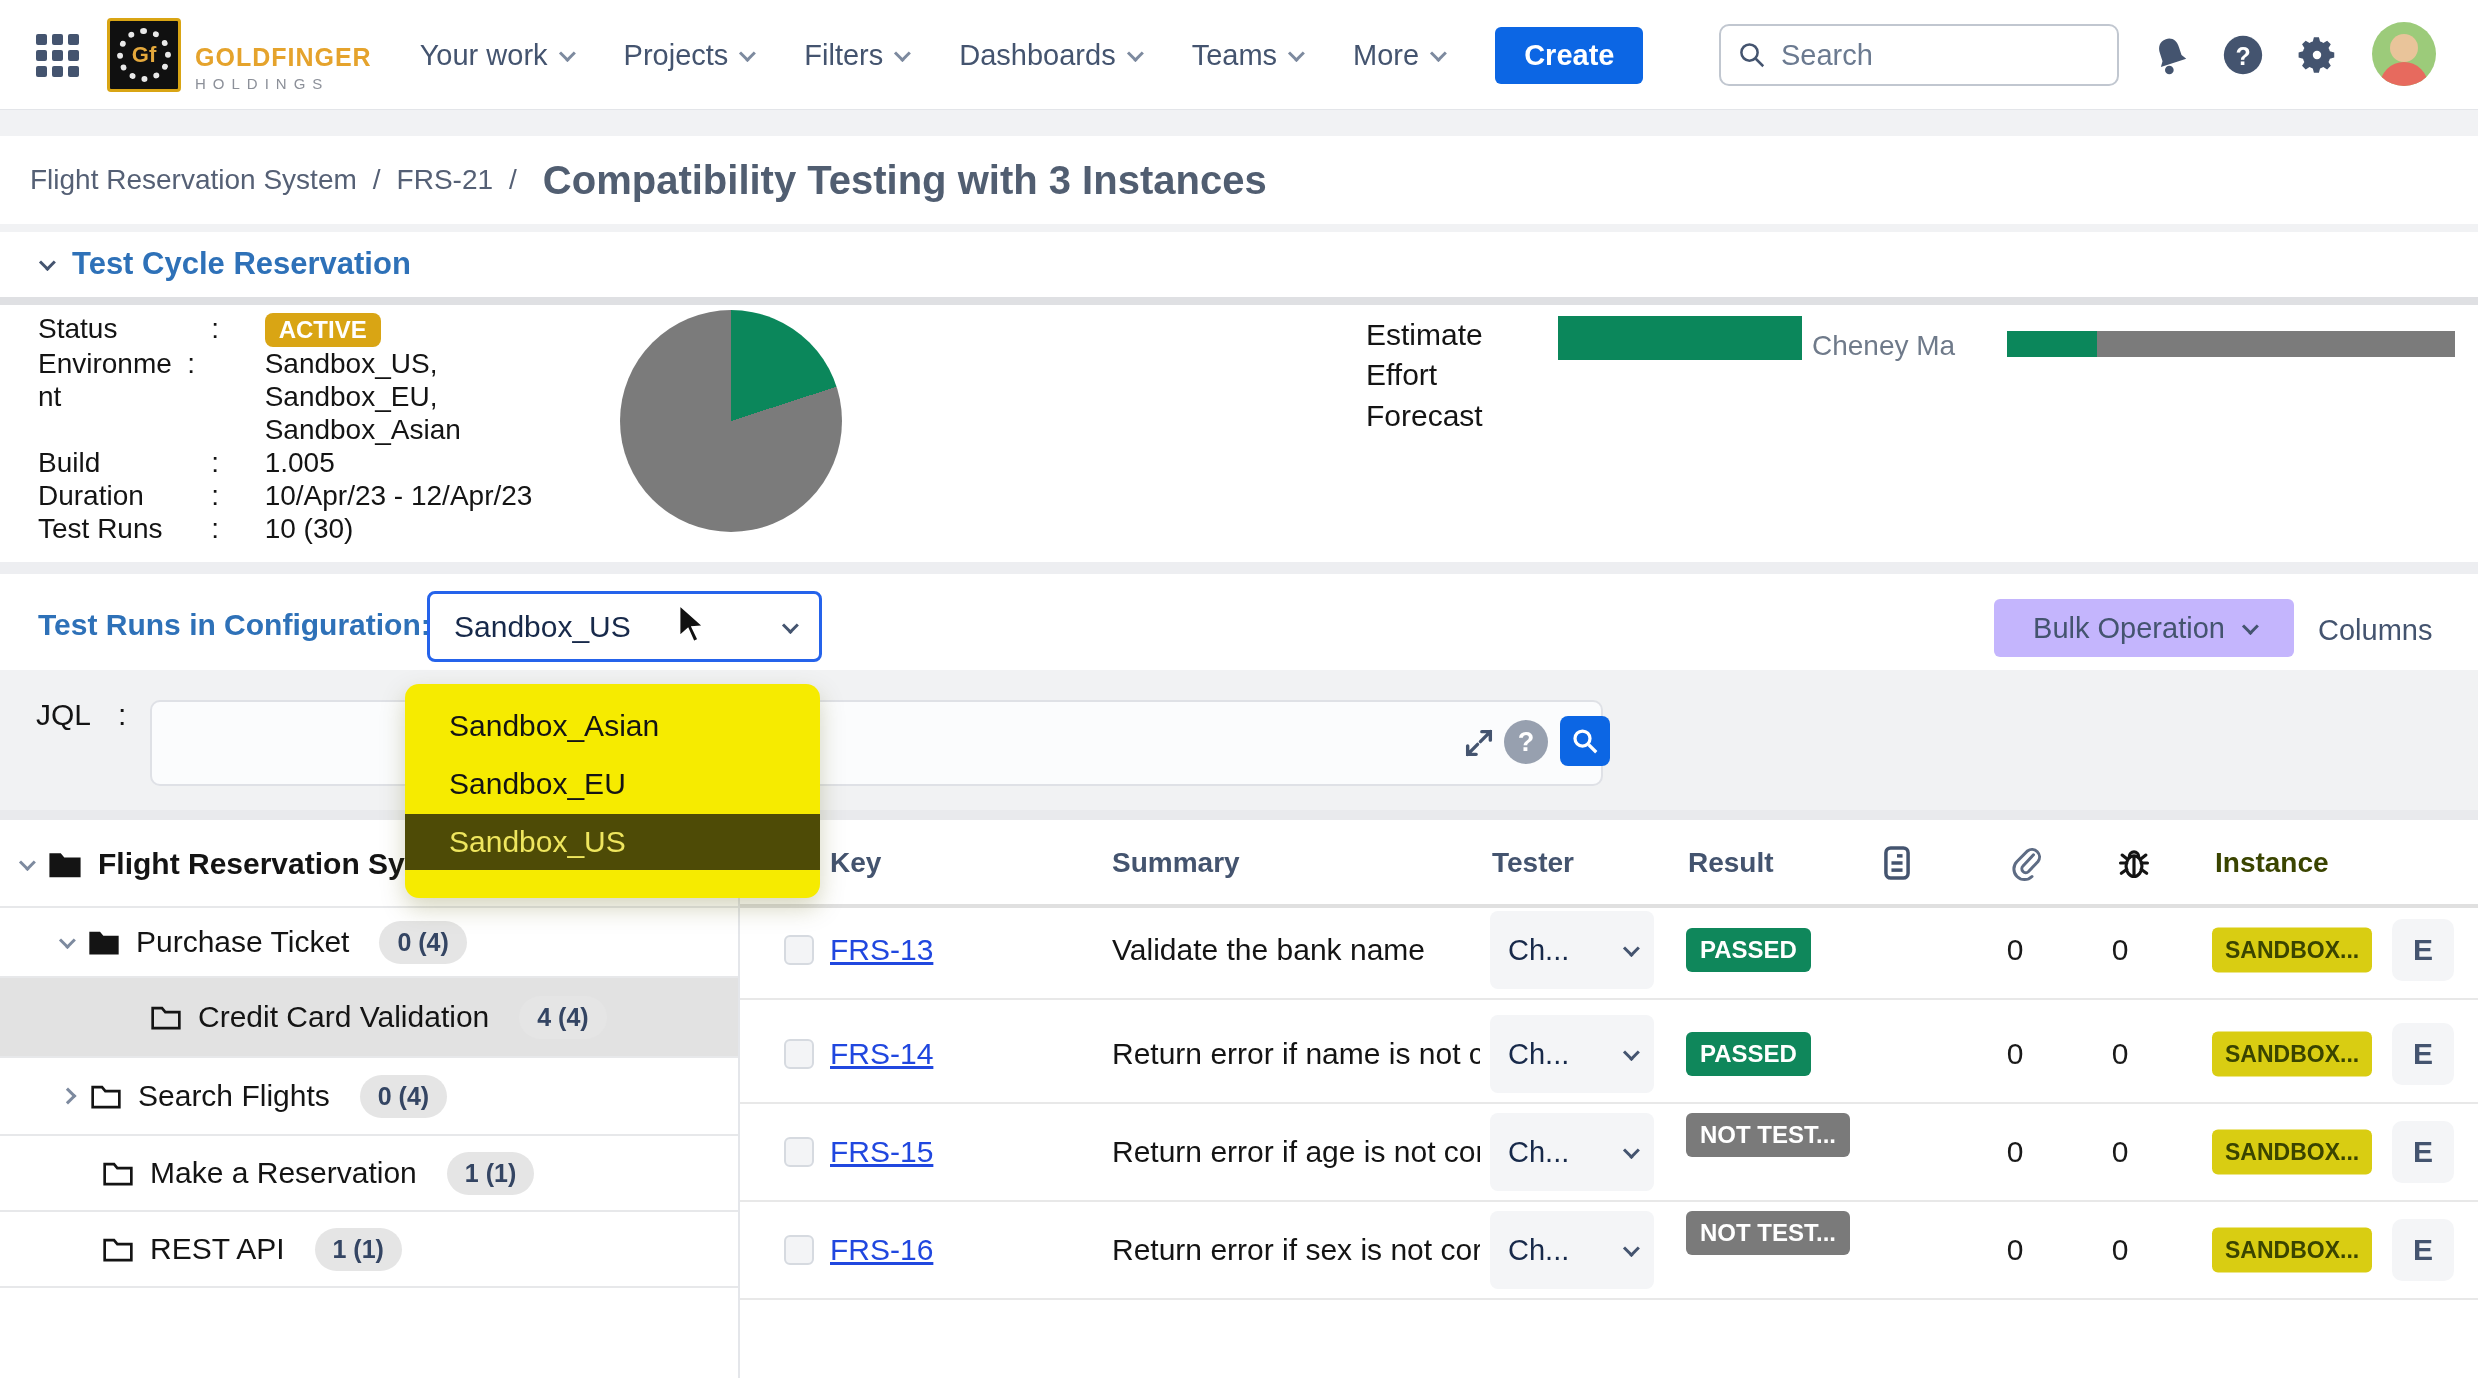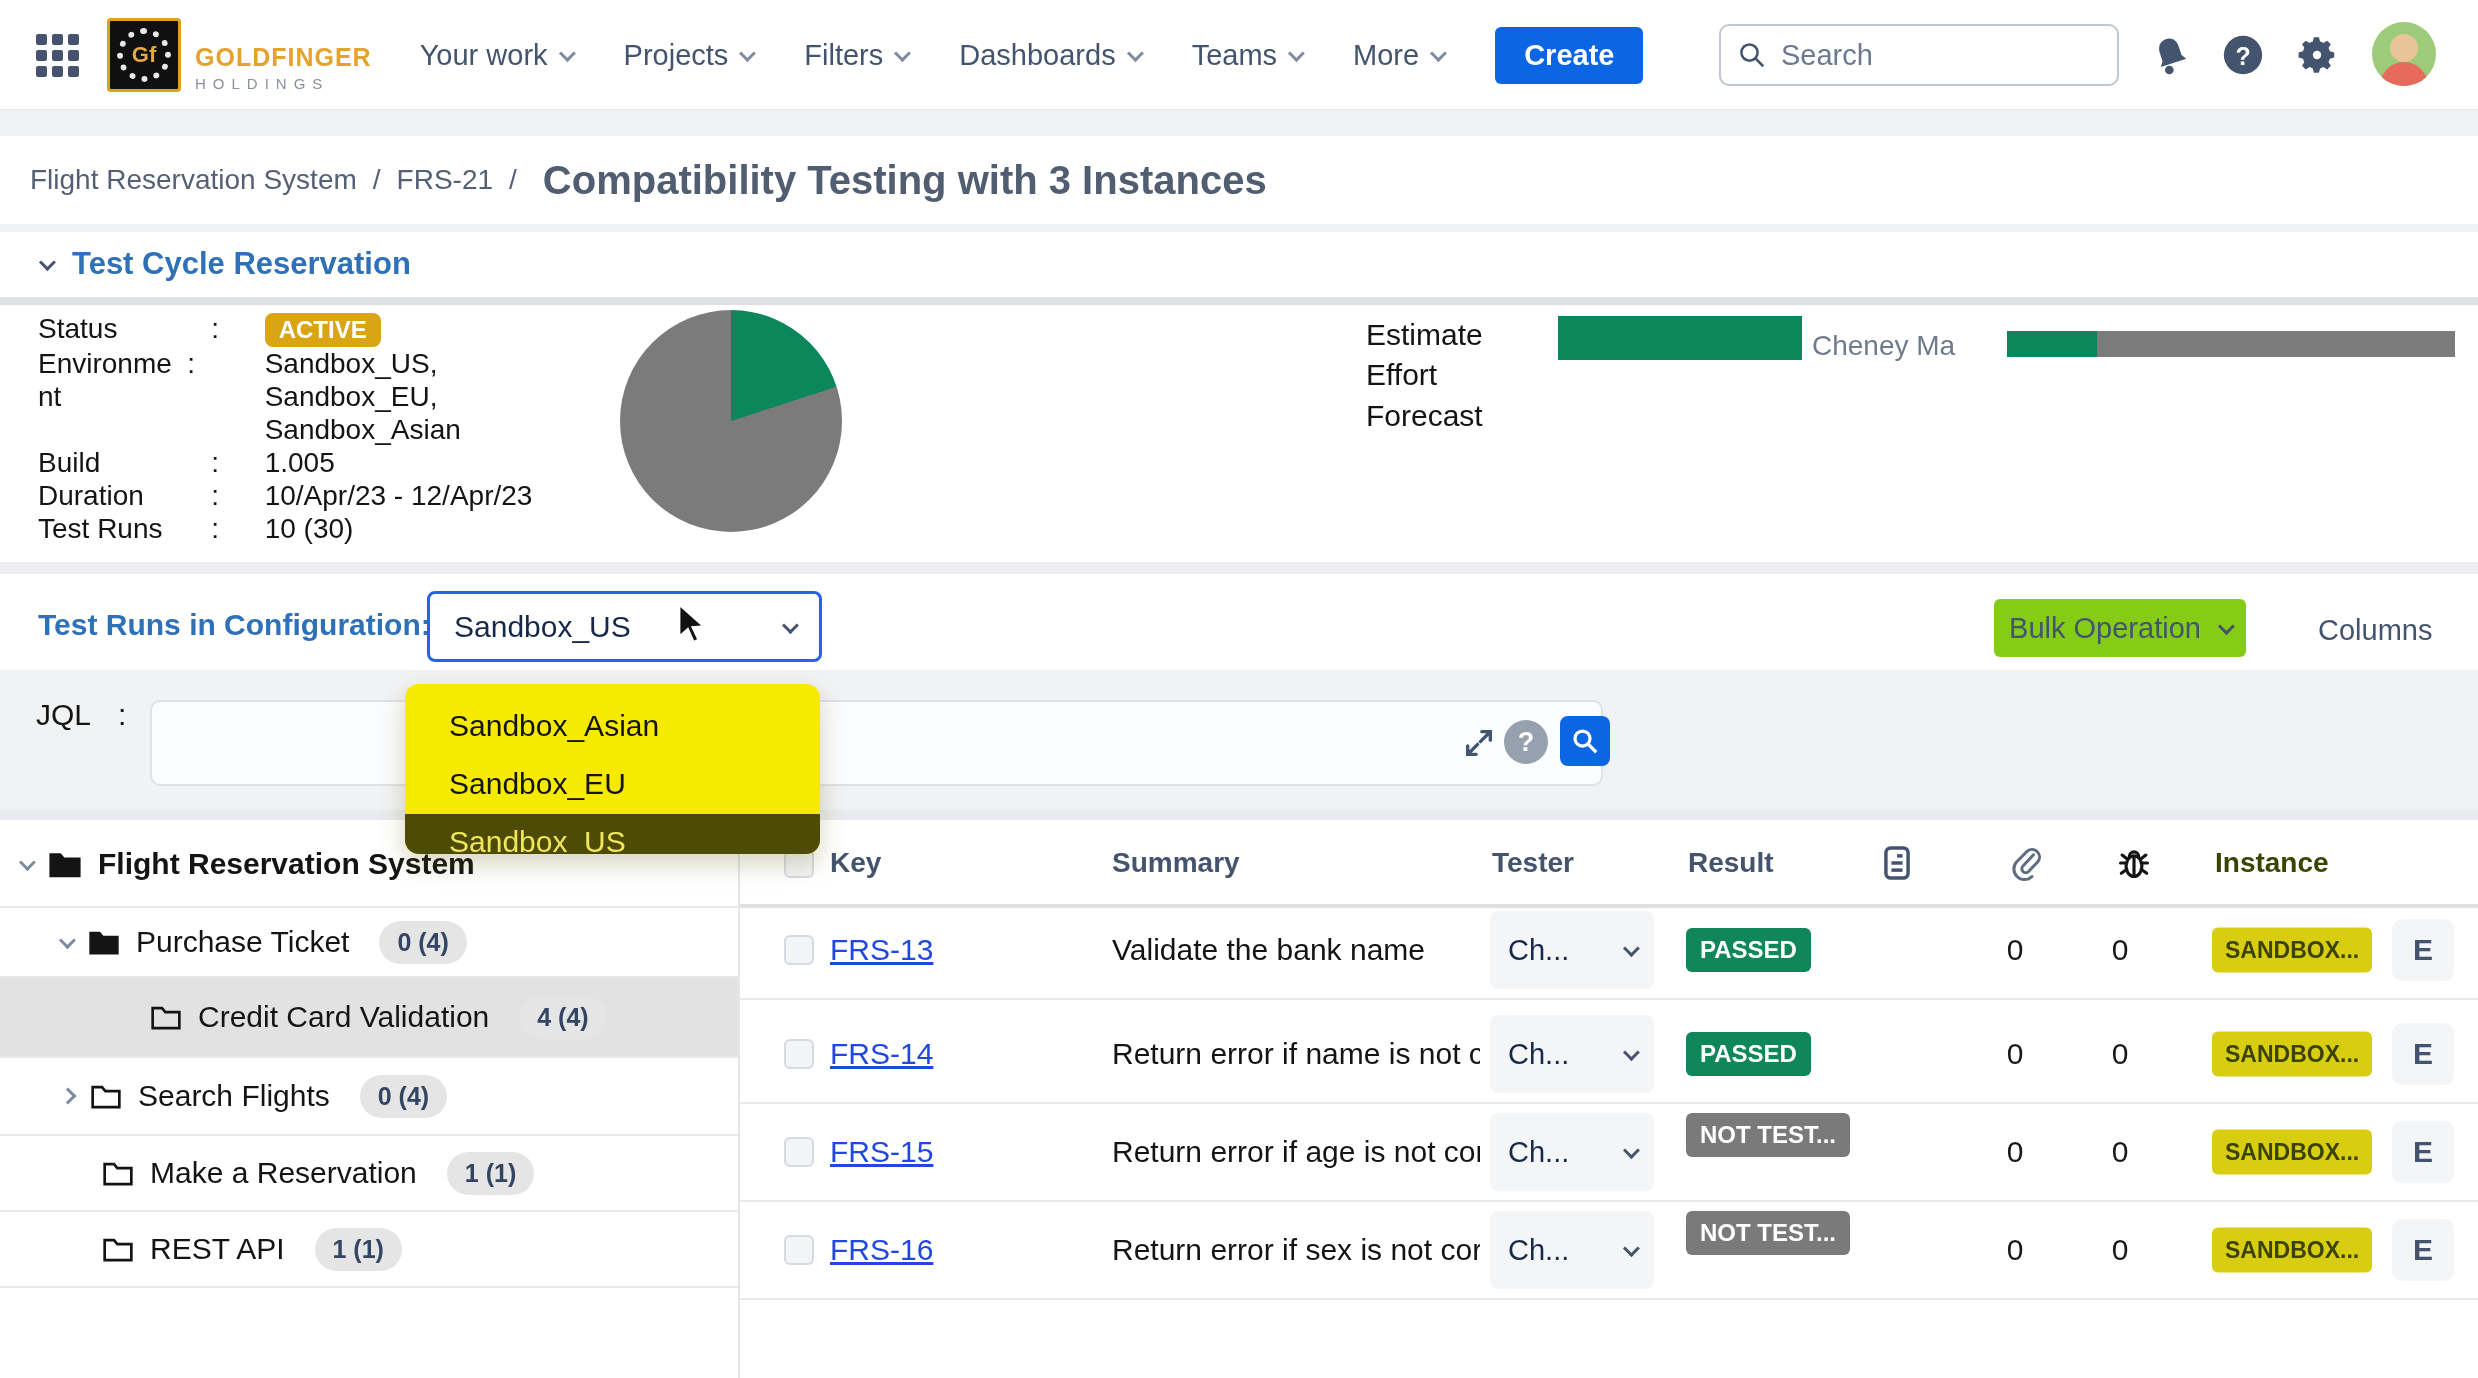--- a/index.html
+++ b/index.html
@@ -68,21 +68,21 @@
   .assignee{ position:absolute; left:1812px; top:330px; font-size:28px; color:#6F7A8A; }
   .bar2{ position:absolute; left:2007px; top:331px; width:448px; height:26px; background:#7B7B7B; }
   .bar2 i{ display:block; height:100%; background:#0B875B; }
 
   
   .cfglabel{ position:absolute; left:38px; top:608px; font-size:30px; font-weight:bold; color:#2E71B8; }
   .select{ position:absolute; left:427px; top:591px; width:395px; height:71px; background:#fff; border:3px solid #2563EB; border-radius:8px; display:flex; align-items:center; padding:0 24px; cursor:pointer; }
   .select .v{ font-size:30px; color:#17294A; }
   .select .chev{ margin-left:auto; }
   .cursor{ position:absolute; left:672px; top:602px; z-index:40; }
-  .btn-bulk{ position:absolute; left:1994px; top:599px; width:252px; height:58px; background:#84cc16; border:none; border-radius:6px; color:#44546F; font-size:29px; display:flex; align-items:center; justify-content:center; gap:18px; cursor:pointer; font-family:inherit; }
+  .btn-bulk{ position:absolute; left:1994px; top:599px; width:300px; height:58px; background:#c4b5fd; border:none; border-radius:6px; color:#44546F; font-size:29px; display:flex; align-items:center; justify-content:center; gap:18px; cursor:pointer; font-family:inherit; }
   .columns{ position:absolute; left:2318px; top:614px; font-size:29px; color:#44546F; cursor:pointer; }
 
   
   .jqllabel{ position:absolute; left:36px; top:698px; font-size:30px; color:#141414; }
   .jqlcolon{ position:absolute; left:118px; top:698px; font-size:30px; color:#141414; }
   .jqlinput{ position:absolute; left:150px; top:700px; width:1453px; height:86px; background:#FBFCFD; border:2px solid #DFE1E6; border-radius:10px; }
   .jqlinput input{ position:absolute; left:20px; top:8px; width:1280px; height:66px; border:none; outline:none; background:transparent; font-size:29px; font-family:inherit; }
   .jql-expand{ position:absolute; left:1310px; top:24px; cursor:pointer; }
   .jql-help{ position:absolute; left:1352px; top:18px; width:44px; height:44px; border-radius:50%; background:#97A0AF; color:#fff; font-size:27px; font-weight:bold; display:flex; align-items:center; justify-content:center; cursor:pointer; }
   .jql-search{ position:absolute; left:1408px; top:14px; width:50px; height:50px; background:#0C66E4; border:none; border-radius:8px; display:flex; align-items:center; justify-content:center; cursor:pointer; }
@@ -113,21 +113,21 @@
   .rbadge.passed{ background:#0F875B; }
   .rbadge.nottested{ background:#7A7A7A; }
   .ccount1{ left:1225px; width:100px; text-align:center; font-size:30px; }
   .ccount2{ left:1330px; width:100px; text-align:center; font-size:30px; }
   .cinst{ left:1472px; }
   .ibadge{ display:inline-block; background:#D9CD12; color:#3A4400; font-weight:bold; font-size:23px; border-radius:6px; padding:9px 13px; white-space:nowrap; }
   .cexec{ left:1652px; width:62px; height:62px; background:#F4F5F7; border-radius:10px; color:#44546F; font-size:30px; font-weight:bold; display:flex; align-items:center; justify-content:center; cursor:pointer; }
   .hicon{ color:#44546F; }
 
   
-  .menu{ position:absolute; left:405px; top:684px; width:415px; height:170px; background:#F6EB00; border-radius:14px; z-index:30; box-shadow:0 10px 24px rgba(90,90,0,0.25); overflow:hidden;text-decoration:underline; }
+  .menu{ position:absolute; left:405px; top:684px; width:415px; height:214px; background:#F6EB00; border-radius:14px; z-index:30; box-shadow:0 10px 24px rgba(90,90,0,0.25); overflow:hidden;text-decoration:underline; }
   .mitem{ position:absolute; left:0; width:100%; height:56px; display:flex; align-items:center; padding-left:44px; font-size:30px; color:#141414; cursor:pointer; }
   .mitem.sel{ background:#4E4B06; color:#EFE65E; }
 
   svg{ display:block; }
 </style>
 </head>
 <body>
 
 <div class="screen">
 

